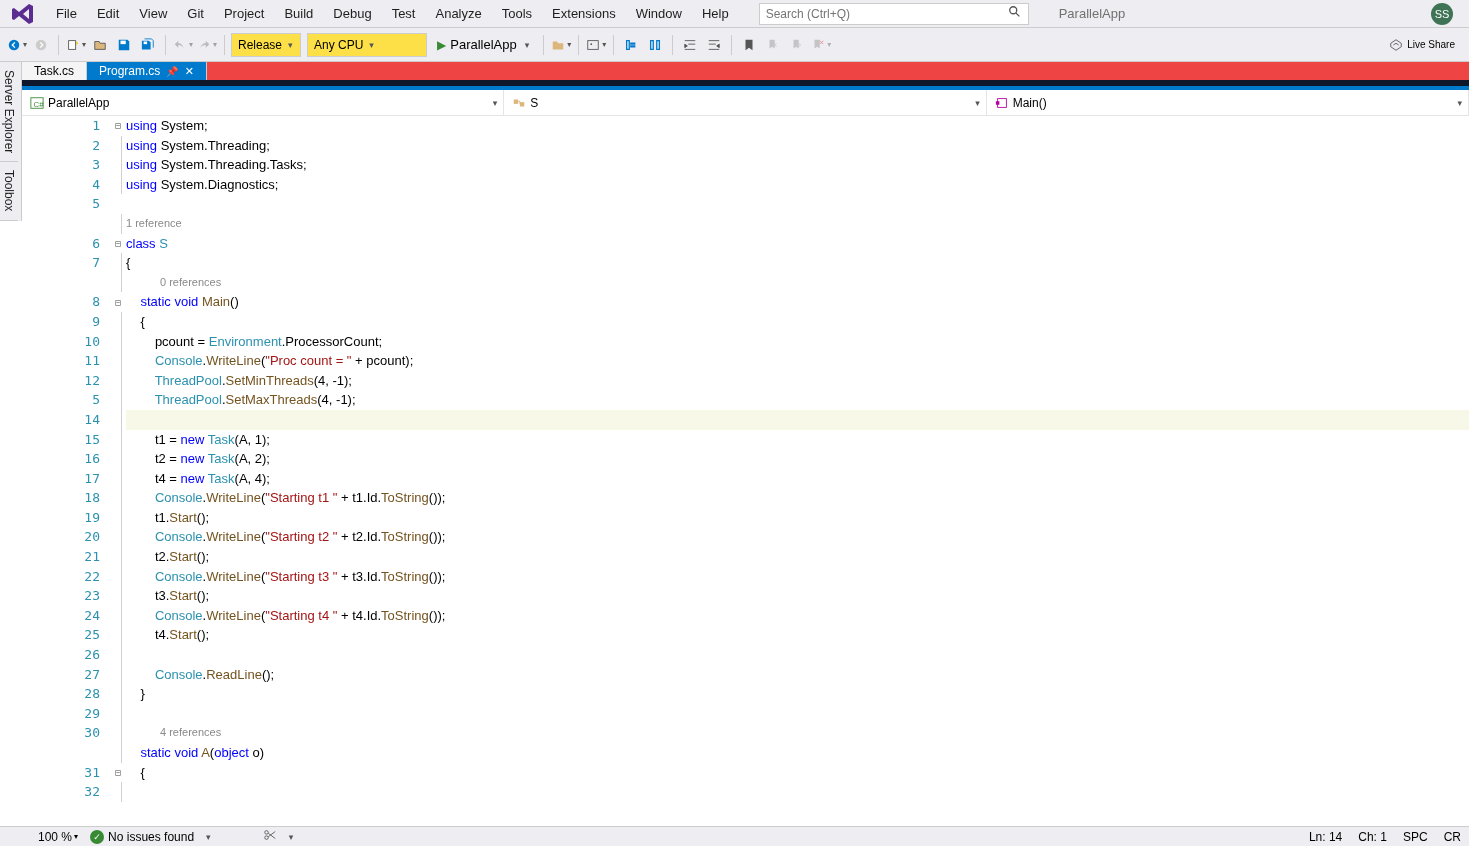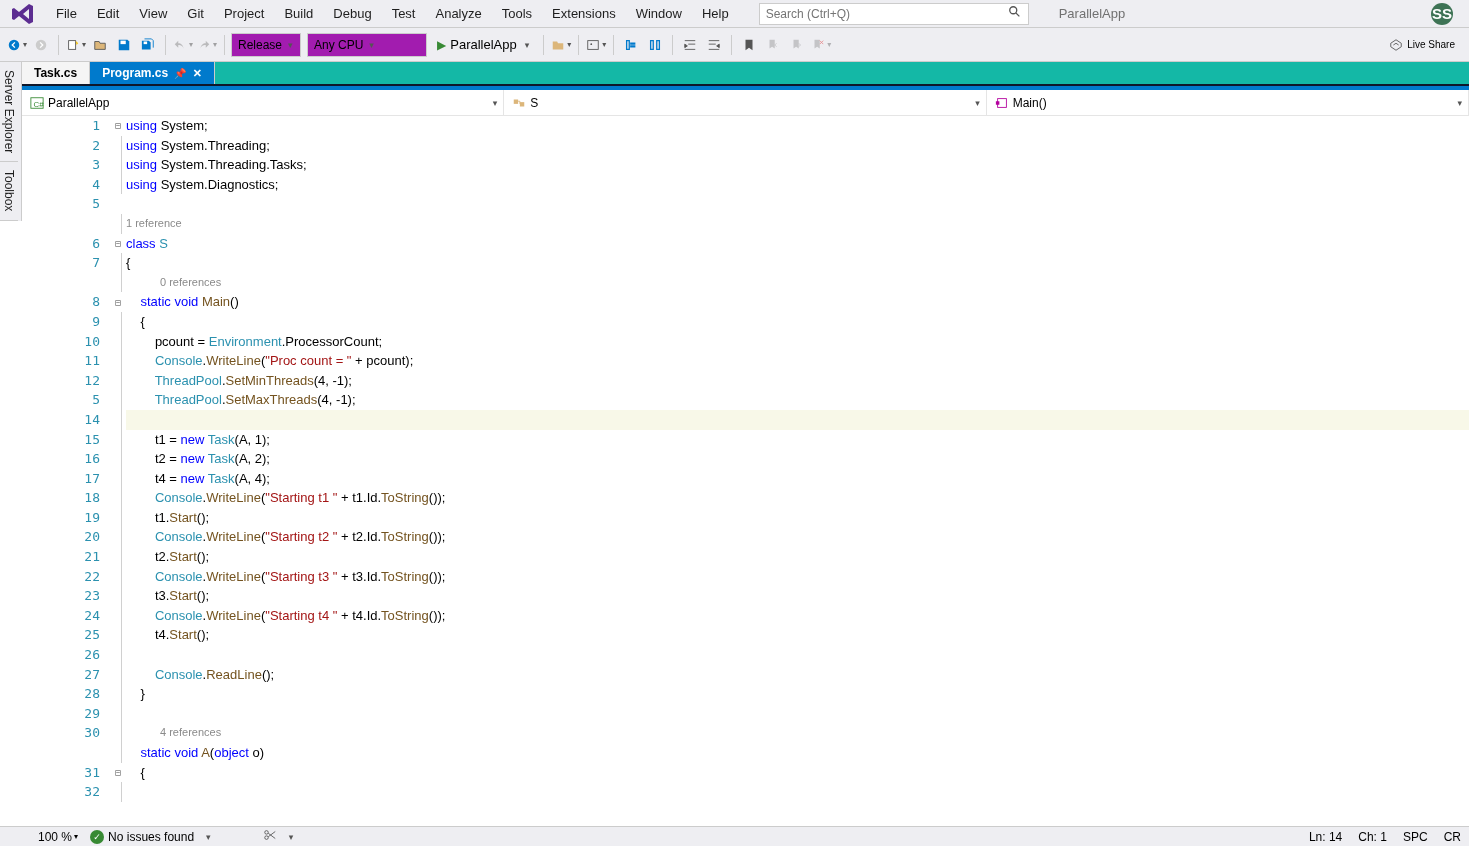--- a/index.html
+++ b/index.html
@@ -6,38 +6,38 @@
 body { background: #fff; overflow: hidden; width: 1469px; height: 846px; position: relative; }
 
 
 .menubar { height: 28px; display: flex; align-items: center; padding: 0 8px; background: #eeeef2; border-bottom: 1px solid #ccc; }
 .logo { width: 30px; height: 24px; margin-right: 8px; display: flex; align-items: center; justify-content: center; }
 .logo svg { width: 24px; height: 24px; }
 .menu-item { padding: 3px 10px; font-size: 13px; color: #1e1e1e; cursor: pointer; }
 .search-box { margin-left: 20px; width: 270px; height: 22px; border: 1px solid #ccc; background: #fff; display: flex; align-items: center; padding: 0 6px; }
 .search-box input { border: none; outline: none; flex: 1; font-size: 12px; color: #717171; background: transparent; }
 .app-name { margin-left: 30px; font-size: 13px; color: #717171; }
-.avatar { margin-left: auto; margin-right: 8px; width: 22px; height: 22px; border-radius: 50%; background: #3e7355; color: #fff; display: flex; align-items: center; justify-content: center; font-size: 15px; font-weight: 700; }
+.avatar { margin-left: auto; margin-right: 8px; width: 22px; height: 22px; border-radius: 50%; background: #3e7355; color: #fff; display: flex; align-items: center; justify-content: center; font-size: 11px; font-weight: 400; }
 
 
 .toolbar { height: 34px; background: #eeeef2; display: flex; align-items: center; padding: 0 6px; gap: 2px; border-bottom: 1px solid #ccc; }
 .tb-btn { width: 22px; height: 22px; display: flex; align-items: center; justify-content: center; cursor: pointer; }
 .tb-sep { width: 1px; height: 20px; background: #ccc; margin: 0 4px; }
-.tb-dropdown { height: 24px; border: 1px solid #ccc; background: #a21caf; display: flex; align-items: center; padding: 0 6px; font-size: 12px; cursor: pointer; position: relative; }
+.tb-dropdown { height: 24px; border: 1px solid #ccc; background: #fde047; display: flex; align-items: center; padding: 0 6px; font-size: 12px; cursor: pointer; position: relative; }
 .tb-dropdown::after { content: '▾'; margin-left: 6px; font-size: 9px; color: #555; }
 .tb-run { display: flex; align-items: center; padding: 0 8px; height: 24px; cursor: pointer; font-size: 13px; gap: 4px; }
 .play-icon { color: #388a34; font-size: 12px; }
 .live-share { margin-left: auto; display: flex; align-items: center; gap: 4px; font-size: 10px; padding: 0 8px; }
 
 
 .side-tabs { position: absolute; left: 0; top: 62px; width: 22px; background: #eeeef2; border-right: 1px solid #ccc; }
 .side-tab { writing-mode: vertical-rl; text-orientation: mixed; padding: 8px 2px; font-size: 12px; color: #1e1e1e; cursor: pointer; border-bottom: 1px solid #ccc; background: #eeeef2; }
 
 
-.file-tabs { height: 24px; display: flex; margin-left: 22px; border-bottom: 2px solid #0f172a; background: #14b8a6; font-weight: bold; }
+.file-tabs { height: 24px; display: flex; margin-left: 22px; border-bottom: 6px solid #0f172a; background: #ef4444; }
 .file-tab { padding: 3px 12px; font-size: 12px; cursor: pointer; display: flex; align-items: center; gap: 6px; border-right: 1px solid #ccc; background: #f5f5f5; }
 .file-tab.active { background: #007acc; color: #fff; }
 .file-tab .close { font-size: 11px; cursor: pointer; }
 .file-tab.active .pin { font-size: 10px; }
 
 .active-border { height: 4px; background: #007acc; margin-left: 22px; }
 
 
 .nav-dropdowns { height: 26px; display: flex; margin-left: 22px; border-bottom: 1px solid #e5e5e5; }
 .nav-dd { flex: 1; border-right: 1px solid #e5e5e5; display: flex; align-items: center; padding: 0 8px; font-size: 12px; cursor: pointer; position: relative; background: #fff; }

